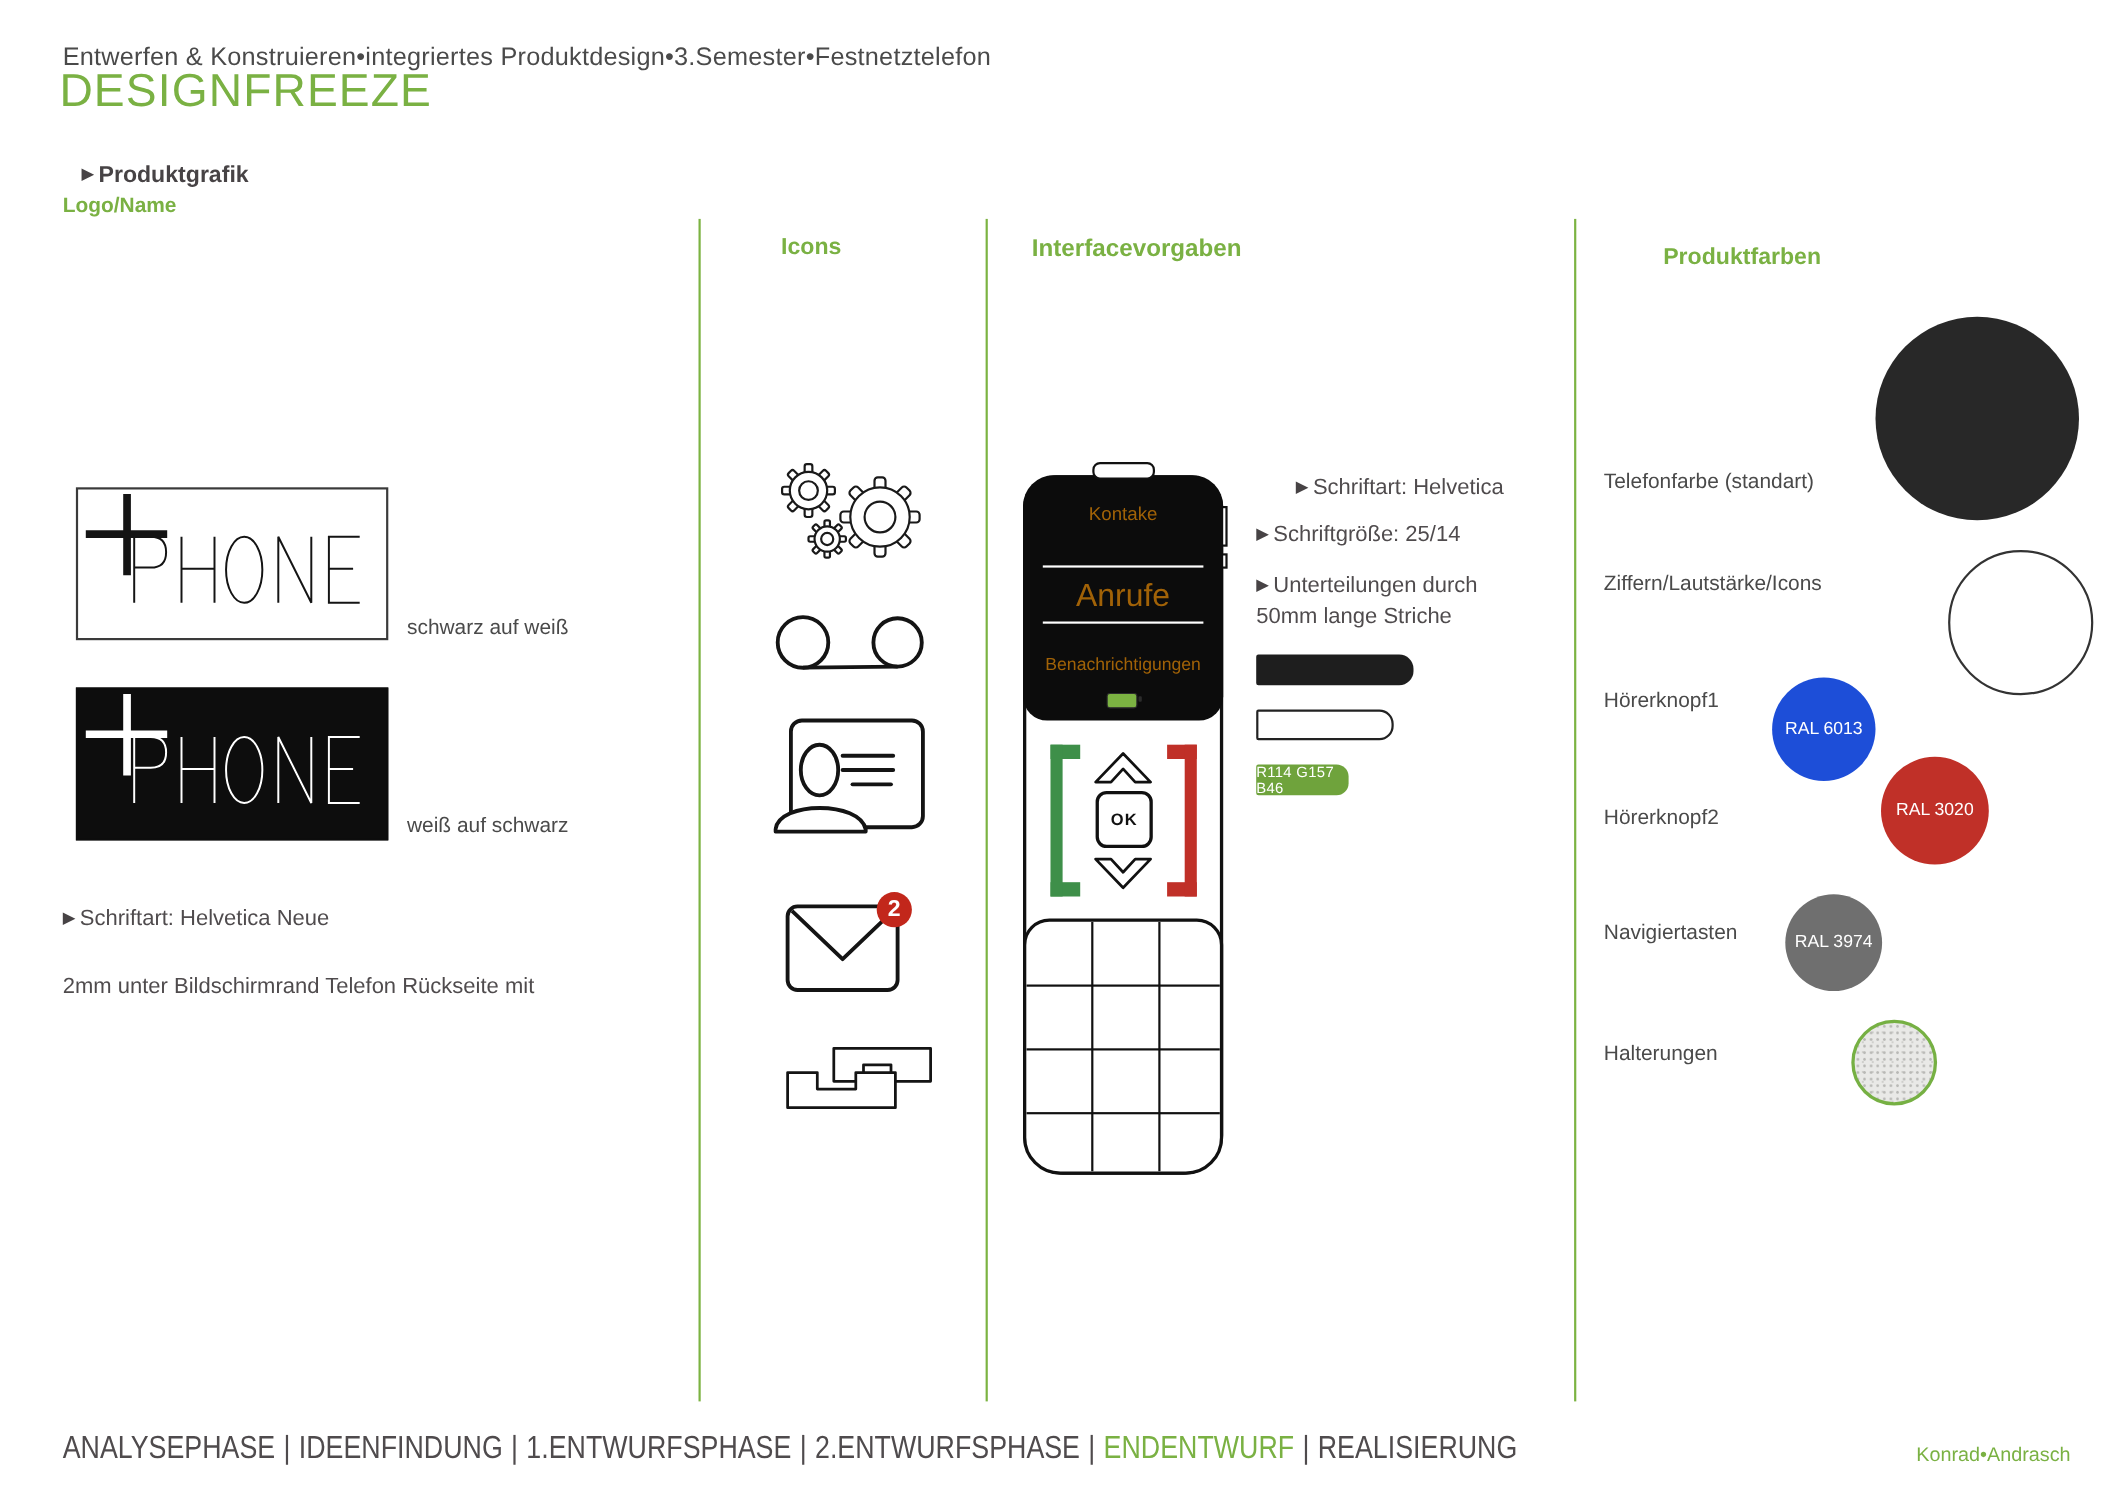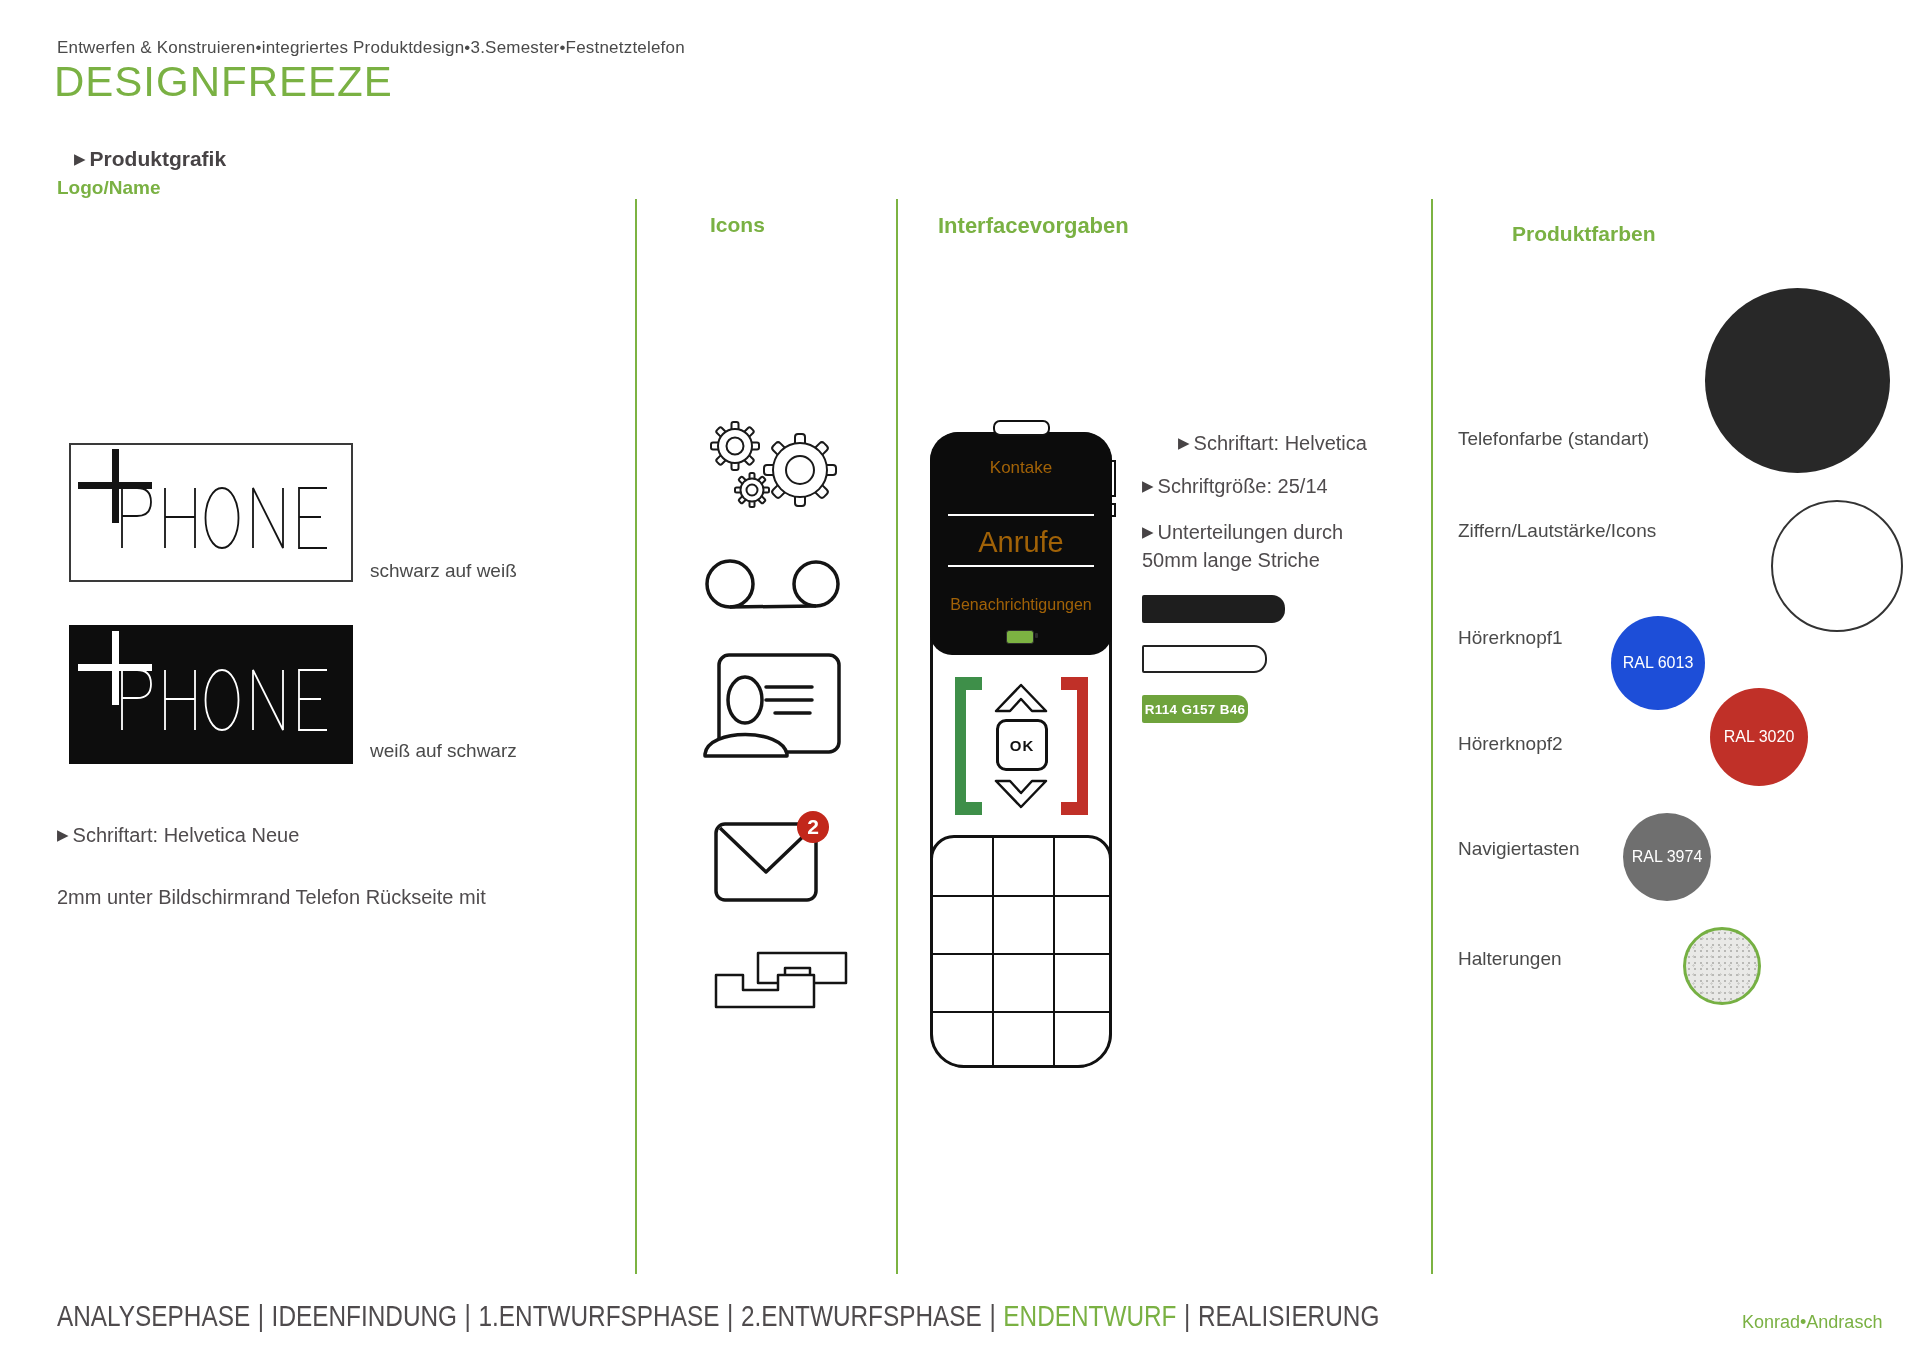--- a/index.html
+++ b/index.html
@@ -1,20 +1,20 @@
 <!DOCTYPE html>
 <html><head>
 <meta charset="utf-8">
 <title>Designfreeze</title>
 <style>
   html,body{margin:0;padding:0;background:#fff;}
   .canvas{position:relative;width:1920px;height:1357px;background:#fff;overflow:hidden;
           font-family:"Liberation Sans","DejaVu Sans",sans-serif;color:#4F4B4D;}
   .abs{position:absolute;}
-  .subtitle{font-size:17px;color:#4a4a4a;letter-spacing:.2px;}
+  .subtitle{font-size:23px;color:#4a4a4a;letter-spacing:.2px;}
   .bigtitle{font-size:42px;color:#7AB143;letter-spacing:1px;font-weight:400;}
   .colhead{font-size:21px;font-weight:bold;color:#7AB143;}
   .sechead{font-size:21px;font-weight:bold;color:#474345;}
   .note{font-size:20px;color:#4F4B4D;line-height:26px;}
   .bullet::before{content:"\25B6";font-size:15px;margin-right:4px;position:relative;top:-2px;color:#474345;}
   .label{font-size:19px;color:#4a4a4a;}
   .vline{position:absolute;width:2px;background:#7CB342;top:199px;height:1075px;}
   
   .logobox{position:absolute;width:284px;height:139px;box-sizing:border-box;}
   .logobox.light{background:#fff;border:2px solid #3a3a3a;}
@@ -39,22 +39,22 @@
   .ok-btn{position:absolute;left:996px;top:719px;width:52px;height:52px;box-sizing:border-box;border:3px solid #111;
           border-radius:10px;display:flex;align-items:center;justify-content:center;font-weight:bold;font-size:15px;
           letter-spacing:1px;color:#111;background:#fff;z-index:2;}
   .keypad{position:absolute;left:930px;top:835px;width:182px;height:233px;box-sizing:border-box;
           border:3px solid #111;border-radius:24px 24px 34px 34px;background:#fff;z-index:2;overflow:hidden;}
   .kline{position:absolute;background:#111;}
   
   .bar{position:absolute;box-sizing:border-box;}
   .bar.black{left:1142px;top:595px;width:143px;height:28px;background:#1e1e1e;border-radius:2px 13px 13px 2px;}
   .bar.white{left:1142px;top:645px;width:125px;height:28px;background:#fff;border:2.5px solid #222;border-radius:2px 13px 13px 2px;}
-  .bar.greenbadge{left:1142px;top:695px;width:106px;height:28px;background:#6FA33C;border-radius:2px 11px 11px 2px;
-        color:#fff;font-size:13.5px;display:flex;align-items:center;justify-content:center;font-weight:bold;letter-spacing:.3px;}
+  .bar.greenbadge{left:1142px;top:695px;width:84px;height:28px;background:#6FA33C;border-radius:2px 11px 11px 2px;
+        color:#fff;font-size:13.5px;display:flex;align-items:center;justify-content:center;font-weight:normal;letter-spacing:.3px;}
   .circle{position:absolute;border-radius:50%;display:flex;align-items:center;justify-content:center;
           color:#fff;font-size:16px;}
   .badge{position:absolute;left:797px;top:811px;width:32px;height:32px;border-radius:50%;background:#C2271B;
          color:#fff;font-weight:bold;font-size:21px;display:flex;align-items:center;justify-content:center;z-index:2;}
   .speckle{background-color:#E9E9E7;
      background-image:radial-gradient(#b9b9b6 1px,transparent 1.4px),radial-gradient(#cfcfcc 1px,transparent 1.4px);
      background-size:6px 6px,9px 9px;background-position:0 0,3px 4px;
      border:3.5px solid #76B043;box-sizing:border-box;}
   .phases{position:absolute;left:57px;top:1300px;font-size:29px;color:#4F4B4D;white-space:nowrap;
           transform:scaleX(.84);transform-origin:left center;}

